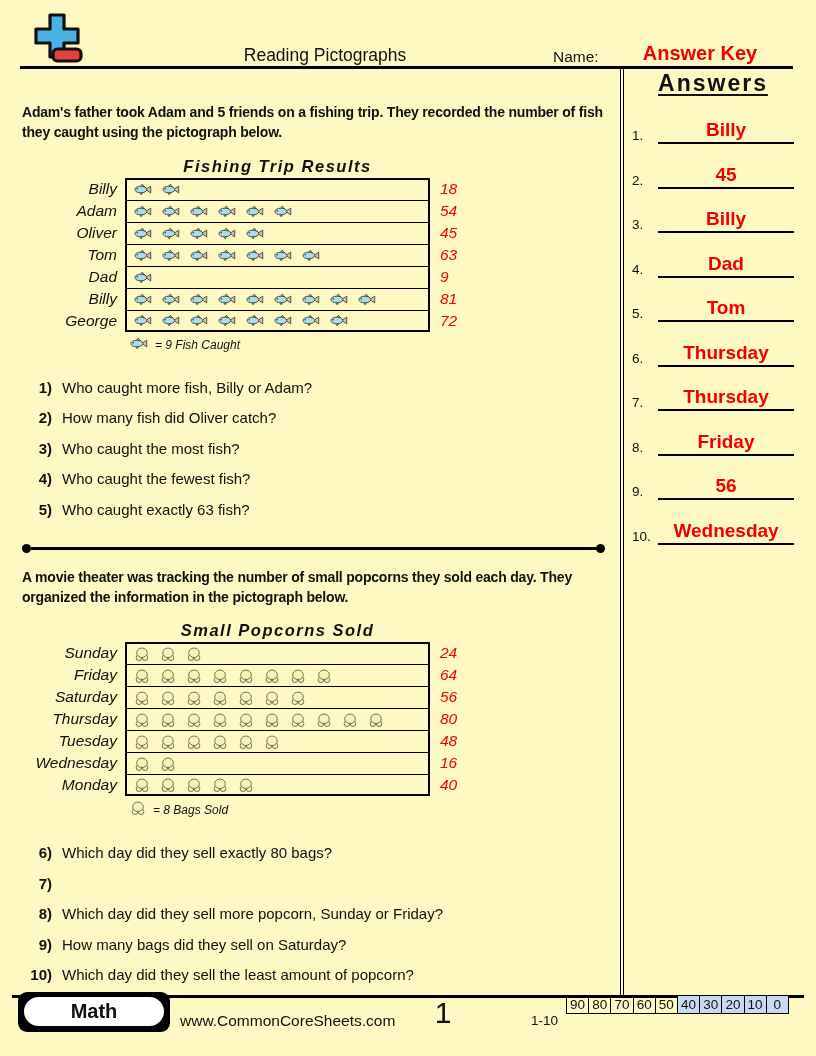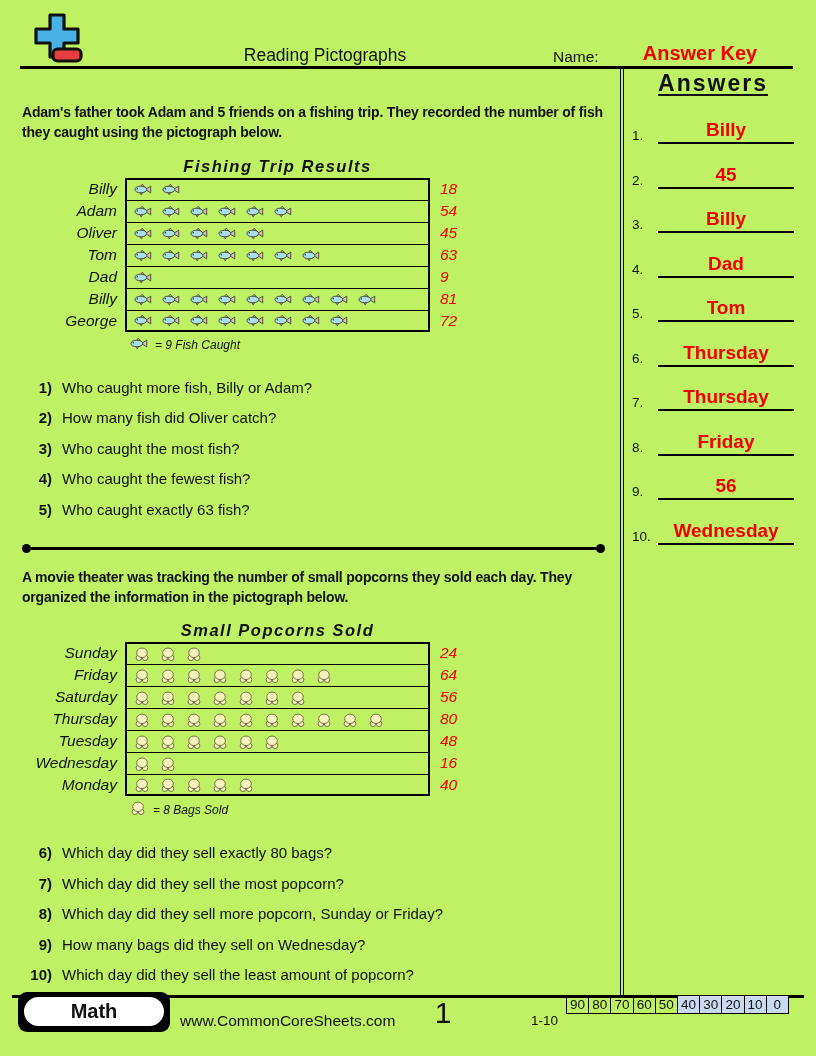--- a/index.html
+++ b/index.html
@@ -1,17 +1,17 @@
 <!DOCTYPE html>
 <html><head>
 <meta charset="utf-8">
 <style>
   :root{ --red:#f20000; --ink:#111; }
   html,body{margin:0;padding:0;background:#fff;}
-  .page{position:relative;width:816px;height:1056px;background:#bef264;color:var(--ink);
+  .page{position:relative;width:816px;height:1056px;background:#fef9c3;color:var(--ink);
         font-family:"Liberation Sans",sans-serif;overflow:hidden;}
 
   
   .logo{position:absolute;left:28px;top:10px;}
   .hdr-title{position:absolute;left:160px;top:45px;width:330px;text-align:center;font-size:17.5px;}
   .name-label{position:absolute;left:553px;top:48px;font-size:15.5px;}
   .answer-key{position:absolute;left:612px;top:42px;width:176px;text-align:center;
               font-weight:bold;font-size:20px;color:var(--red);}
   .hdr-rule{position:absolute;left:20px;top:66px;width:773px;height:3px;background:#000;}
   .vline{position:absolute;left:620px;top:66px;height:929px;width:2px;
@@ -746,29 +746,28 @@
       </div>
     </div>
 
     <div class="questions">
         <div class="qrow">
           <span class="qnum">6)</span>
           <span class="qtext">Which day did they sell exactly 80 bags?</span>
         </div>
         <div class="qrow">
           <span class="qnum">7)</span>
-          <span class="qtext">Which day did they sell the most popcorn?</span>
         </div>
         <div class="qrow">
           <span class="qnum">8)</span>
           <span class="qtext">Which day did they sell more popcorn, Sunday or Friday?</span>
         </div>
         <div class="qrow">
           <span class="qnum">9)</span>
-          <span class="qtext">How many bags did they sell on Wednesday?</span>
+          <span class="qtext">How many bags did they sell on Saturday?</span>
         </div>
         <div class="qrow">
           <span class="qnum">10)</span>
           <span class="qtext">Which day did they sell the least amount of popcorn?</span>
         </div>
       </div>
   </div>
 
   <div class="footer-rule"></div>
   <div class="math-badge">

